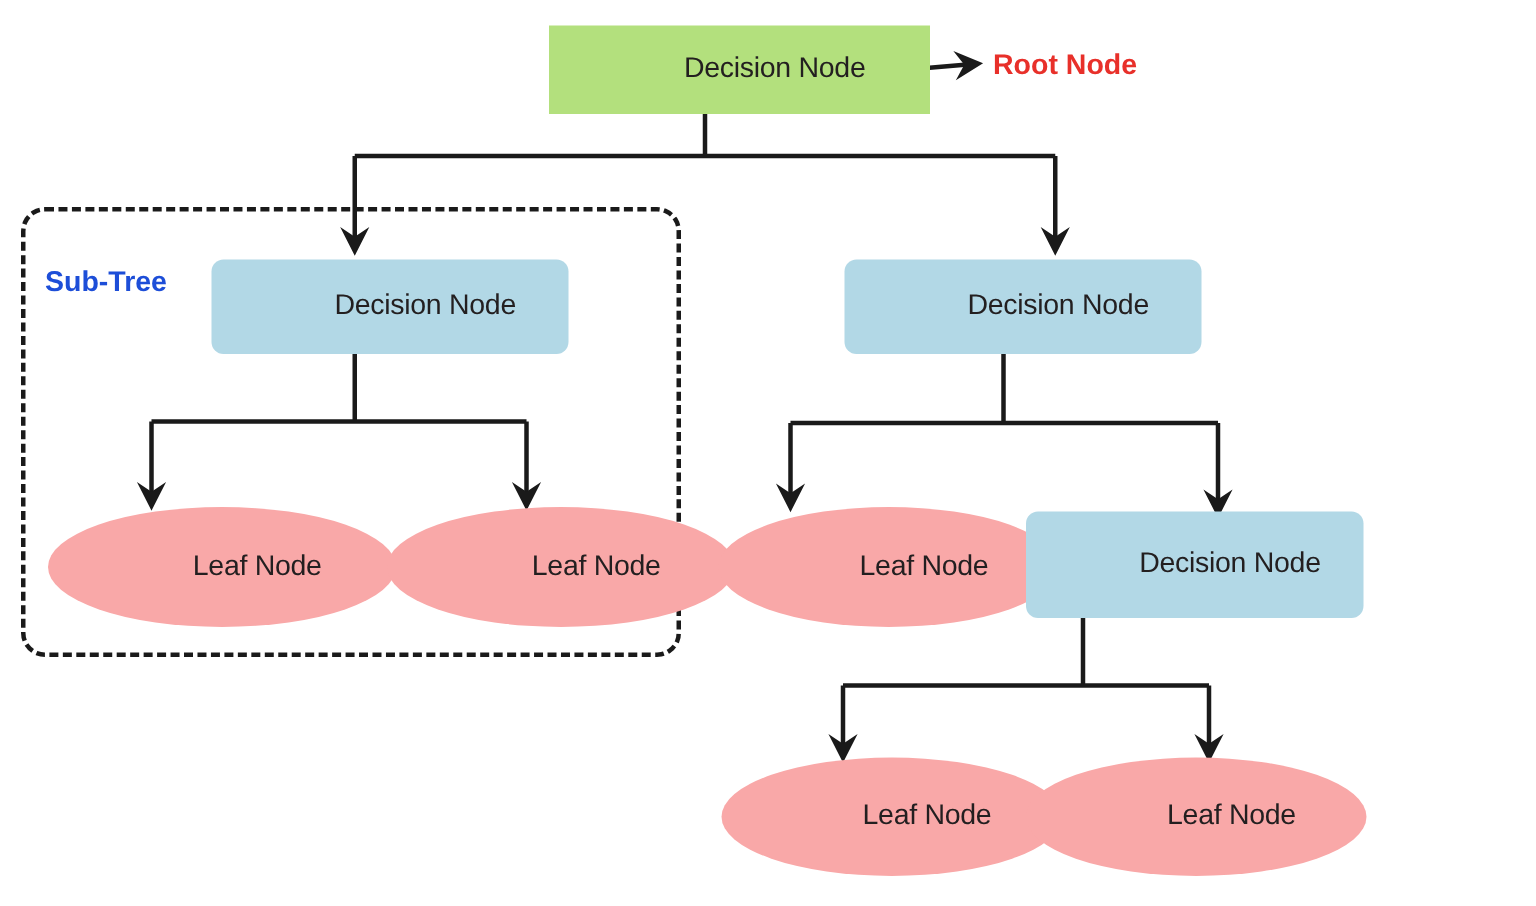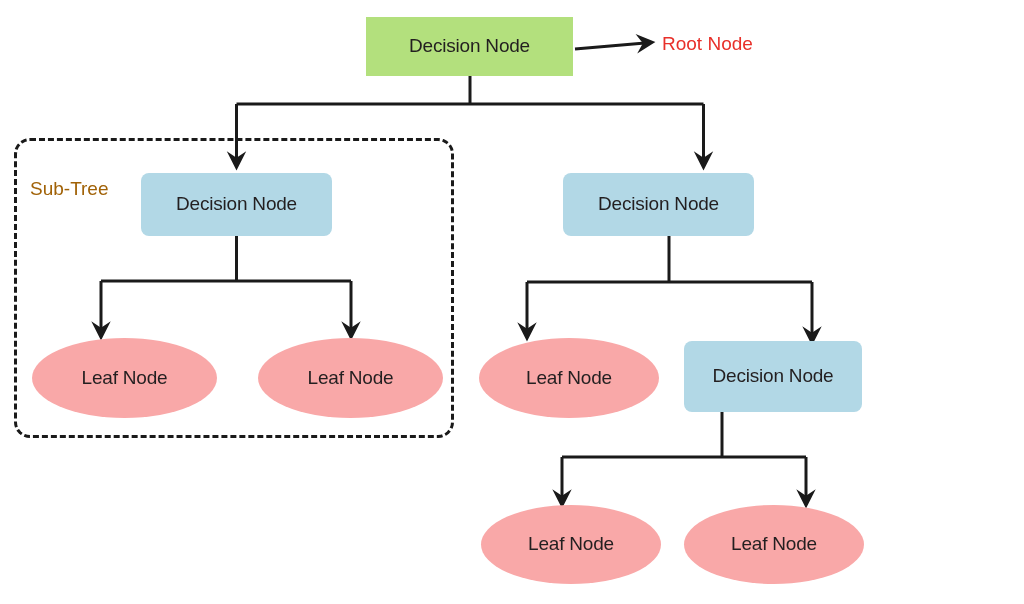--- a/index.html
+++ b/index.html
@@ -28,38 +28,39 @@
     position: absolute;
     display: flex;
     align-items: center;
     justify-content: center;
     text-align: center;
     color: #231f20;
     font-size: 19px;
     line-height: 1.1;
     letter-spacing: -0.2px;
     z-index: 3;
+    padding-left: 47px;
   }
   .node-root {
     background: #b3e07d;
     border-radius: 0;
   }
   .node-decision {
     background: #b2d8e6;
     border-radius: 8px;
   }
   .node-leaf {
     background: #f9a8a8;
     border-radius: 50%;
     justify-content: center;
   }
   .annot {
     position: absolute;
     font-size: 19px;
-    font-weight: 400;
+    font-weight: 700;
     z-index: 4;
     white-space: nowrap;
   }
   .subtree-box {
     position: absolute;
     border: 3px dashed #1a1a1a;
     border-radius: 16px;
     z-index: 1;
     background: transparent;
   }
@@ -142,15 +143,15 @@
   <div class="node node-leaf" style="left: 481px; top: 505px; width: 180px; height: 79px; background: rgb(249, 168, 168); color: rgb(35, 31, 32);">
     <span>Leaf Node</span>
   </div>
 
   <div class="node node-leaf" style="left: 684px; top: 505px; width: 180px; height: 79px; background: rgb(249, 168, 168); color: rgb(35, 31, 32);">
     <span>Leaf Node</span>
   </div>
 
   <div class="annot" style="left: 662px; top: 33px; color: rgb(232, 48, 42);">Root Node</div>
 
-  <div class="annot" style="left: 30px; top: 178px; color: #a16207;">Sub-Tree</div>
+  <div class="annot" style="left: 30px; top: 178px; color: #1d4ed8;">Sub-Tree</div>
 
 </div>
 
 </body></html>

